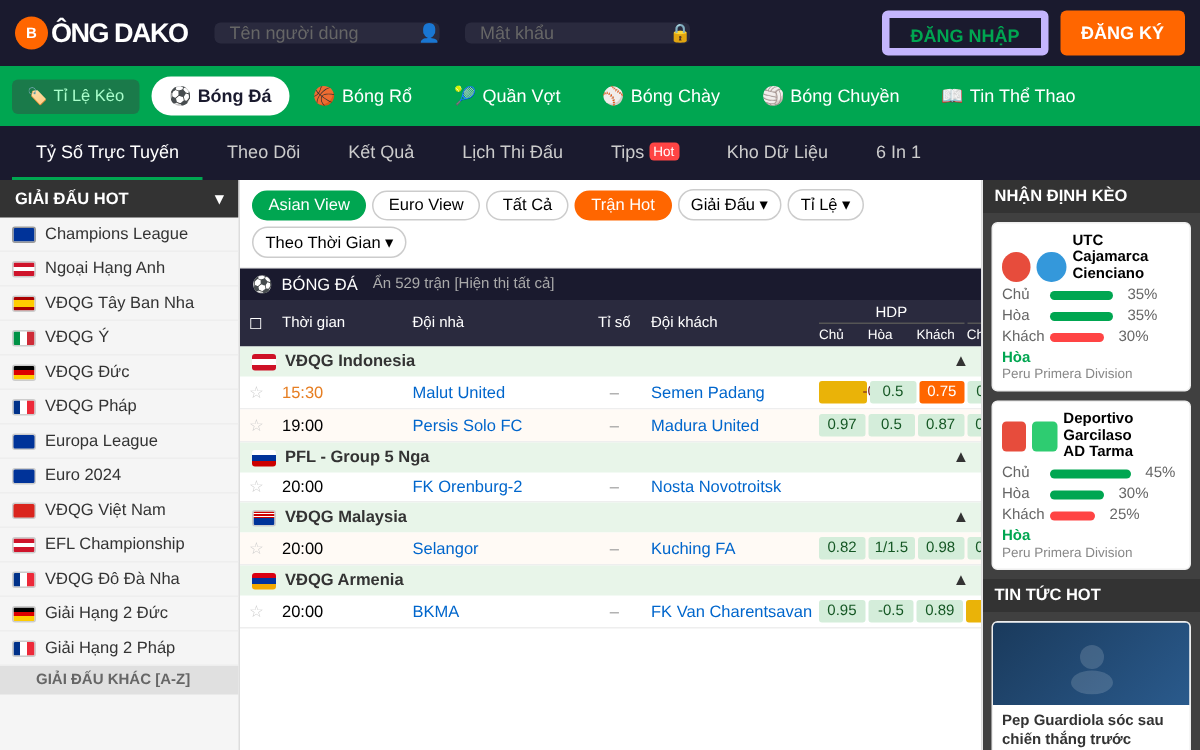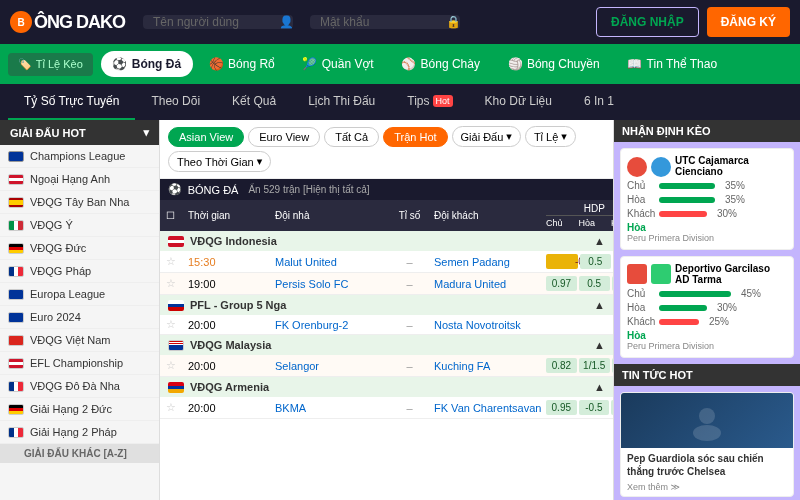--- a/index.html
+++ b/index.html
@@ -4,21 +4,21 @@
   <style>
     * { margin: 0; padding: 0; box-sizing: border-box; }
     body { font-family: Arial, sans-serif; font-size: 12px; background: #f0f0f0; width: 800px; height: 500px; overflow: hidden; }
 
     
     .header { background: #1a1a2e; display: flex; align-items: center; padding: 6px 10px; gap: 8px; height: 44px; }
     .logo { display: flex; align-items: center; gap: 2px; font-weight: 900; font-size: 20px; color: white; margin-right: 10px; }
     .logo .logo-ball { width: 22px; height: 22px; background: #ff6600; border-radius: 50%; display: flex; align-items: center; justify-content: center; font-size: 10px; color: white; }
     .header-input { background: #2a2a3e; border: none; color: #aaa; padding: 5px 10px; border-radius: 4px; font-size: 12px; height: 14px; width: 150px; }
     .header-input::placeholder { color: #666; }
-    .btn-login { background: transparent; border: 1px solid #c4b5fd; color: #00a651; padding: 5px 14px; border-radius: 4px; cursor: pointer; font-size: 12px; font-weight: bold; height: 30px; }
+    .btn-login { background: transparent; border: 5px solid #c4b5fd; color: #00a651; padding: 5px 14px; border-radius: 4px; cursor: pointer; font-size: 12px; font-weight: bold; height: 30px; }
     .btn-register { background: #ff6600; border: none; color: white; padding: 5px 14px; border-radius: 4px; cursor: pointer; font-size: 12px; font-weight: bold; height: 30px; }
     .header-spacer { flex: 1; }
 
     
     .nav1 { background: #00a651; display: flex; align-items: center; height: 40px; padding: 0 8px; gap: 4px; overflow: hidden; }
     .nav1-item { display: flex; align-items: center; gap: 4px; padding: 6px 12px; border-radius: 20px; cursor: pointer; color: white; font-size: 12px; white-space: nowrap; }
     .nav1-item.active { background: white; color: #1a1a2e; font-weight: bold; }
     .nav1-ratio { background: #1a7a4a; border-radius: 4px; color: #aaffcc; font-size: 11px; padding: 5px 10px; display: flex; align-items: center; gap: 4px; margin-right: 4px; }
 
     
@@ -41,21 +41,21 @@
     .main { flex: 1; overflow-y: auto; background: white; }
     .filter-bar { background: white; padding: 6px 8px; display: flex; gap: 4px; align-items: center; border-bottom: 1px solid #eee; flex-wrap: wrap; }
     .filter-btn { padding: 3px 10px; border-radius: 12px; border: 1px solid #ccc; background: white; font-size: 11px; cursor: pointer; }
     .filter-btn.active { background: #ff6600; color: white; border-color: #ff6600; }
     .filter-btn.green { background: #00a651; color: white; border-color: #00a651; }
     .filter-dropdown { padding: 3px 8px; border-radius: 12px; border: 1px solid #ccc; font-size: 11px; cursor: pointer; display: flex; align-items: center; gap: 3px; }
 
     .league-row { background: #e8f5e9; padding: 4px 8px; font-size: 11px; font-weight: bold; color: #333; display: flex; align-items: center; gap: 6px; }
 
     
-    .right-panel { width: 187px; background: #c4b5fd; border-left: 1px solid #ddd; flex-shrink: 0; overflow-y: auto; }
+    .right-panel { width: 146px; background: #404040; border-left: 1px solid #ddd; flex-shrink: 0; overflow-y: auto; }
     .right-title { background: #333; color: white; padding: 5px 8px; font-size: 11px; font-weight: bold; }
     .keo-card { background: white; margin: 6px; border-radius: 4px; padding: 6px; border: 1px solid #eee; font-size: 10px; }
     .keo-bar { display: flex; gap: 2px; margin: 3px 0; align-items: center; }
     .keo-bar-fill { height: 6px; border-radius: 3px; background: #00a651; }
     .keo-bar-fill.red { background: #ff4444; }
     .keo-pct { font-size: 10px; color: #666; width: 28px; text-align: right; }
     .keo-label { font-size: 10px; color: #666; width: 30px; }
     .keo-sub { color: #888; font-size: 9px; }
 
     .tin-title { background: #333; color: white; padding: 5px 8px; font-size: 11px; font-weight: bold; margin-top: 4px; }

